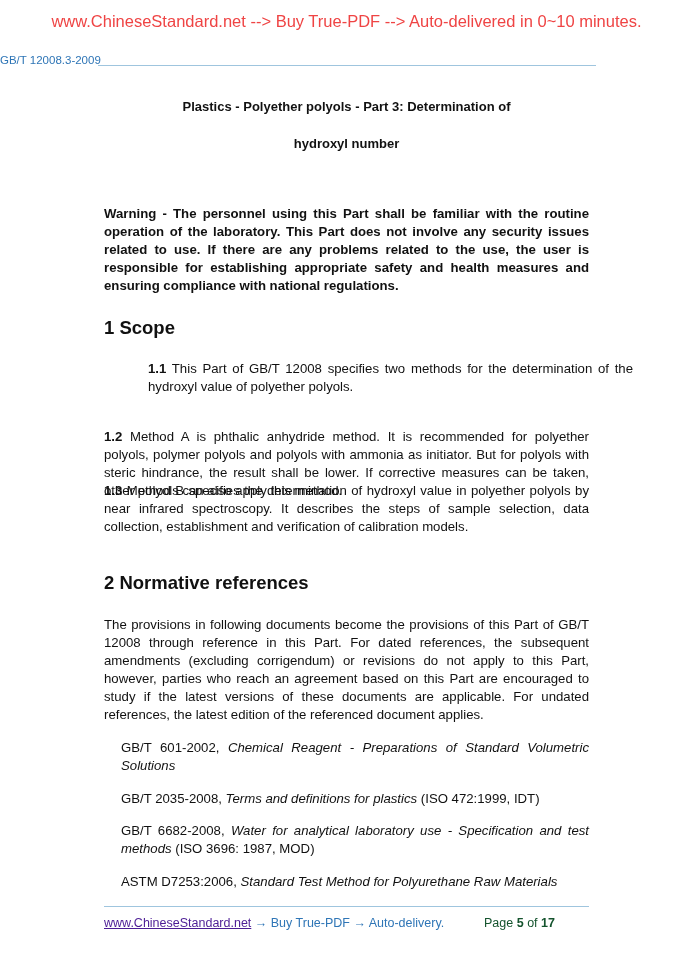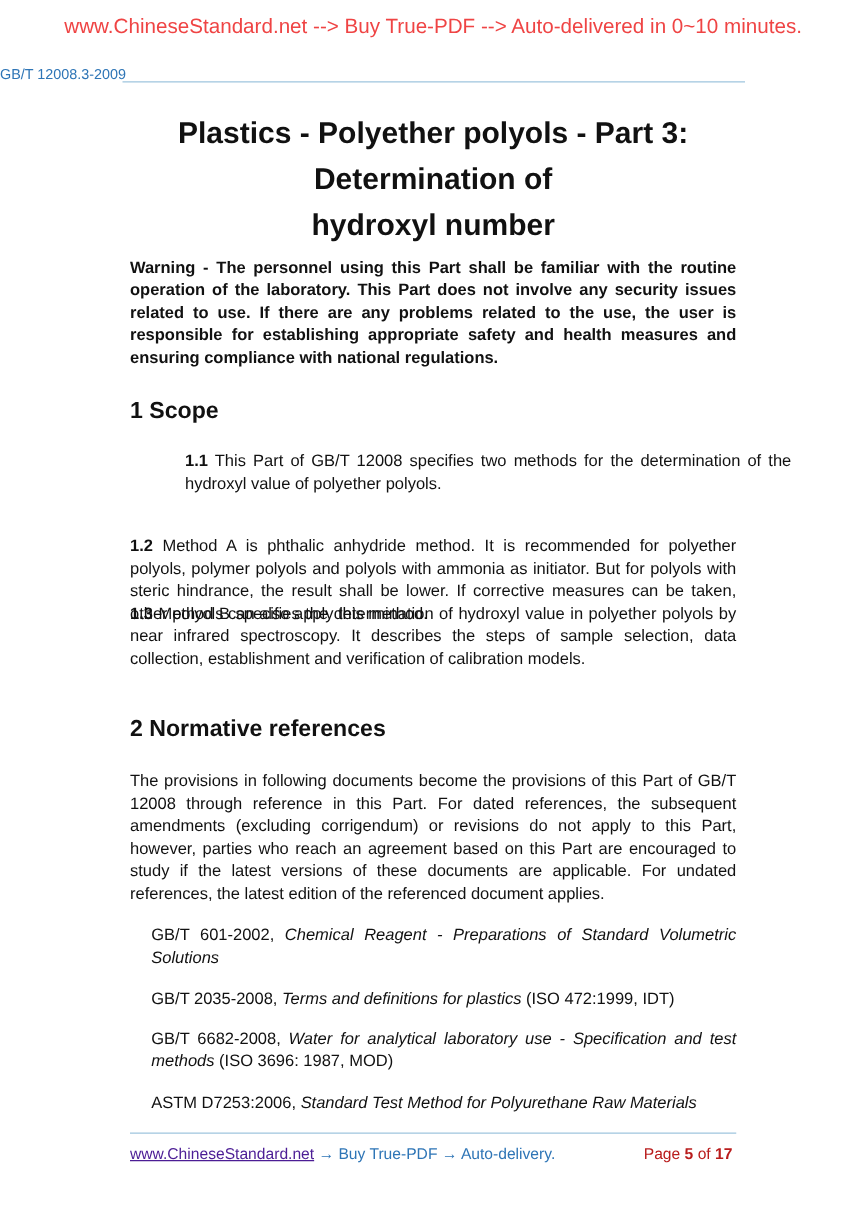--- a/index.html
+++ b/index.html
@@ -1,31 +1,31 @@
 <!DOCTYPE html>
 <html><head>
 <meta charset="utf-8">
 <style>
   html, body { margin: 0; padding: 0; background: #ffffff; }
   body { width: 693px; height: 980px; position: relative; overflow: hidden; font-family: "Liberation Sans", sans-serif; color: #111; }
   .top-banner { position: absolute; top: 12px; left: 0; width: 693px; text-align: center; color: #ef4444; font-size: 16.5px; }
   .std-code { position: absolute; top: 42px; left: 0; width: 672px; text-align: left; color: #2e75b6; font-size: 11.5px; margin-top: 12px; }
   .header-rule { position: absolute; top: 65px; left: 98px; width: 498px; height: 1px; background: #9fc5de; }
-  .title { position: absolute; top: 88px; left: 80px; width: 533px; text-align: center; font-weight: bold; font-size: 24px; line-height: 37px; }
+  .title { position: absolute; top: 88px; left: 80px; width: 533px; text-align: center; font-weight: bold; font-size: 13px; line-height: 37px; }
   .content { position: absolute; left: 104px; width: 485px; font-size: 13.2px; line-height: 18px; text-align: justify; }
   .warning { top: 205px; font-weight: bold; }
   .h1 { position: absolute; left: 104px; font-weight: bold; font-size: 18.5px; }
   .p { margin: 0; }
   .clause-num { font-weight: bold; }
   .ref { position: absolute; left: 121px; width: 468px; font-size: 13.2px; line-height: 18px; text-align: justify; }
   .ref i { font-style: italic; }
   .footer-rule { position: absolute; top: 906px; left: 104px; width: 485px; height: 1px; background: #9fc5de; }
   .footer-left { position: absolute; top: 916px; left: 104px; font-size: 12.5px; color: #2e75b6; }
   .footer-left a { color: #4c1d95; text-decoration: underline; }
-  .footer-right { position: absolute; top: 916px; left: 515px; font-size: 12.5px; color: #b91c1c; }
+  .footer-right { position: absolute; top: 916px; left: 484px; font-size: 12.5px; color: #14532d; }
   .footer-right b { font-weight: bold; }
 </style>
 </head>
 <body>
 
 <div class="top-banner">www.ChineseStandard.net --&gt; Buy True-PDF --&gt; Auto-delivered in 0~10 minutes.</div>
 <div class="std-code">GB/T 12008.3-2009</div>
 <div class="header-rule"></div>
 
 <div class="title">

